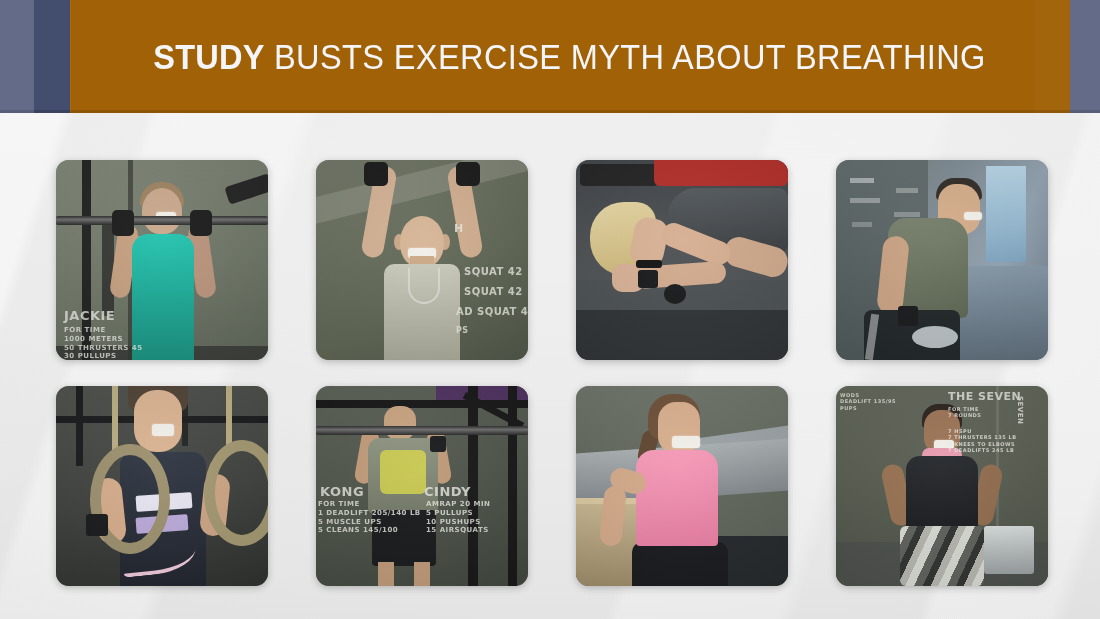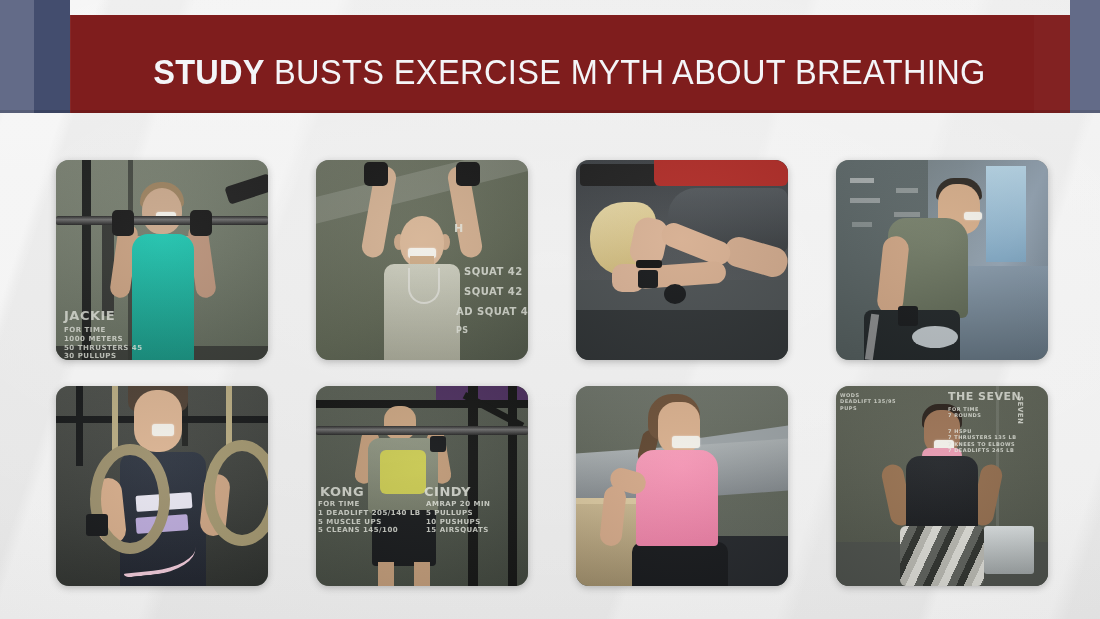--- a/index.html
+++ b/index.html
@@ -67,23 +67,23 @@
     position: absolute; left: 1070px; top: 0;
     width: 30px; height: 113px;
     background: #636b88;
   }
   .banner-mid-l {
     position: absolute; left: 34px; top: 0;
     width: 36px; height: 113px;
     background: #434d6e;
   }
   .banner-main {
-    position: absolute; left: 70px; top: 15px;
+    position: absolute; left: 70px; top: 0;
     width: 1000px; height: 113px;
-    background: #7f1d1d;
+    background: #a16207;
     display: flex;
     align-items: center;
     justify-content: center;
   }
   .banner-seam-l {
     position: absolute; left: 70px; top: 0;
     width: 1px; height: 113px;
     background: rgba(255,255,255,0.05);
   }
   .banner-shade-r {

